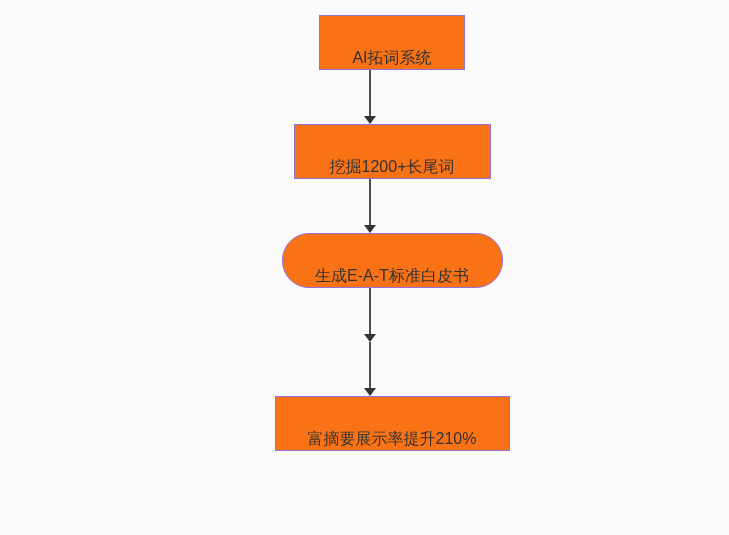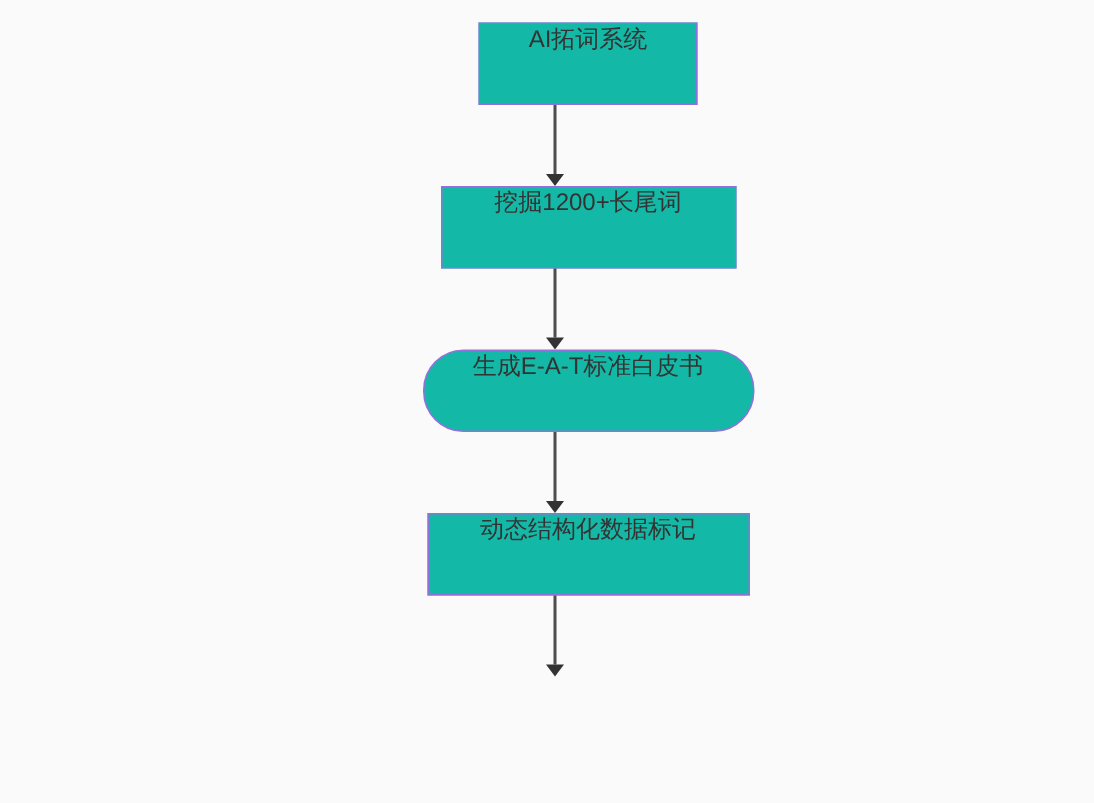--- a/index.html
+++ b/index.html
@@ -21,25 +21,25 @@
     width: 740px;
     padding-top: 15px;
     display: flex;
     flex-direction: column;
     align-items: center;
   }
   .node {
     box-sizing: border-box;
     height: 55px;
     border: 1px solid #9370DB;
-    background: #14b8a6;
+    background: #f97316;
     color: #333333;
     font-size: 16px;
     display: flex;
-    align-items: flex-start;
+    align-items: flex-end;
     justify-content: center;
     text-align: center;
     white-space: nowrap;
     margin-left: 44px;
   }
   .node-1 { width: 146px; }
   .node-2 { width: 197px; }
   .node-3 { width: 221px; border-radius: 27px; }
   .node-4 { width: 215px; }
   .node-5 { width: 235px; }
@@ -88,23 +88,23 @@
 
   <div class="node node-3">
     <span>生成E-A-T标准白皮书</span>
   </div>
 
   <div class="arrow">
     <div class="arrow-line"></div>
     <div class="arrow-head"></div>
   </div>
 
-  <div class="node node-4">
-    <span>动态结构化数据标记</span>
-  </div>
 
   <div class="arrow">
     <div class="arrow-line"></div>
     <div class="arrow-head"></div>
   </div>
 
+  <div class="node node-5">
+    <span>富摘要展示率提升210%</span>
+  </div>
 
 </div>
 
 </body></html>

